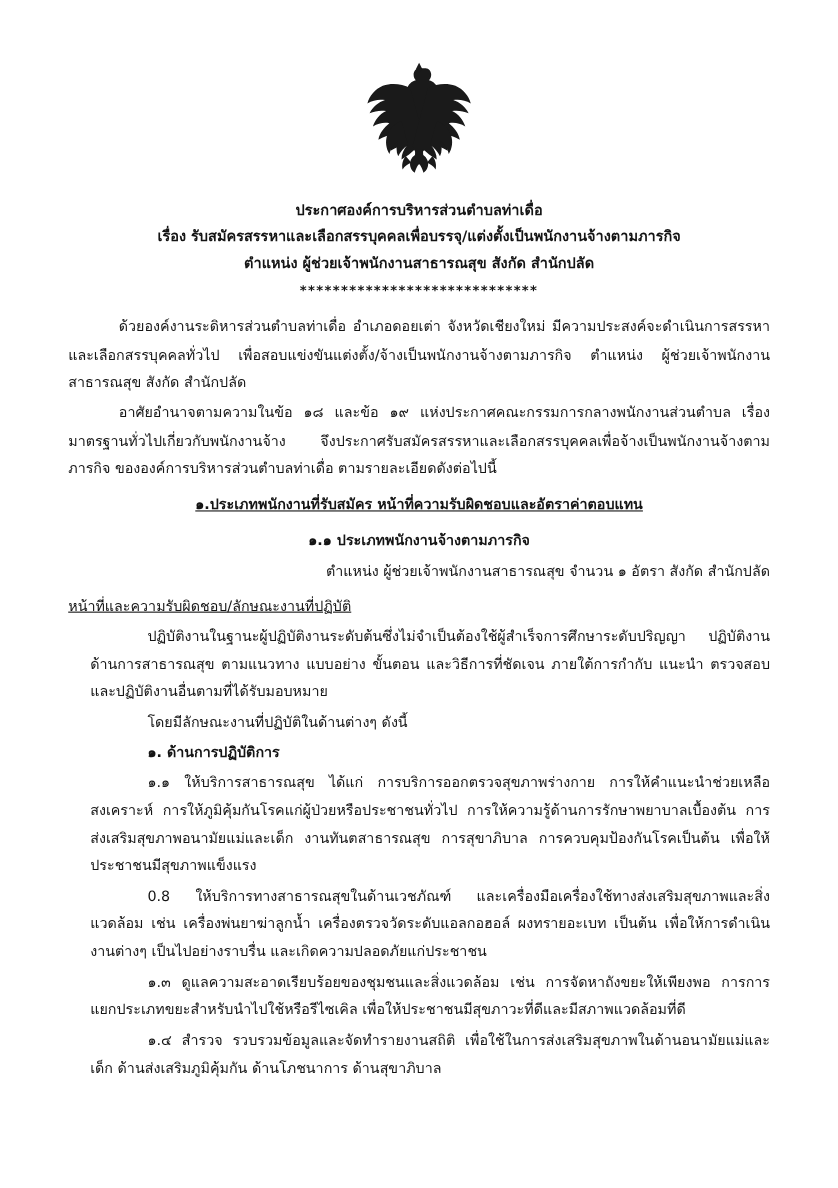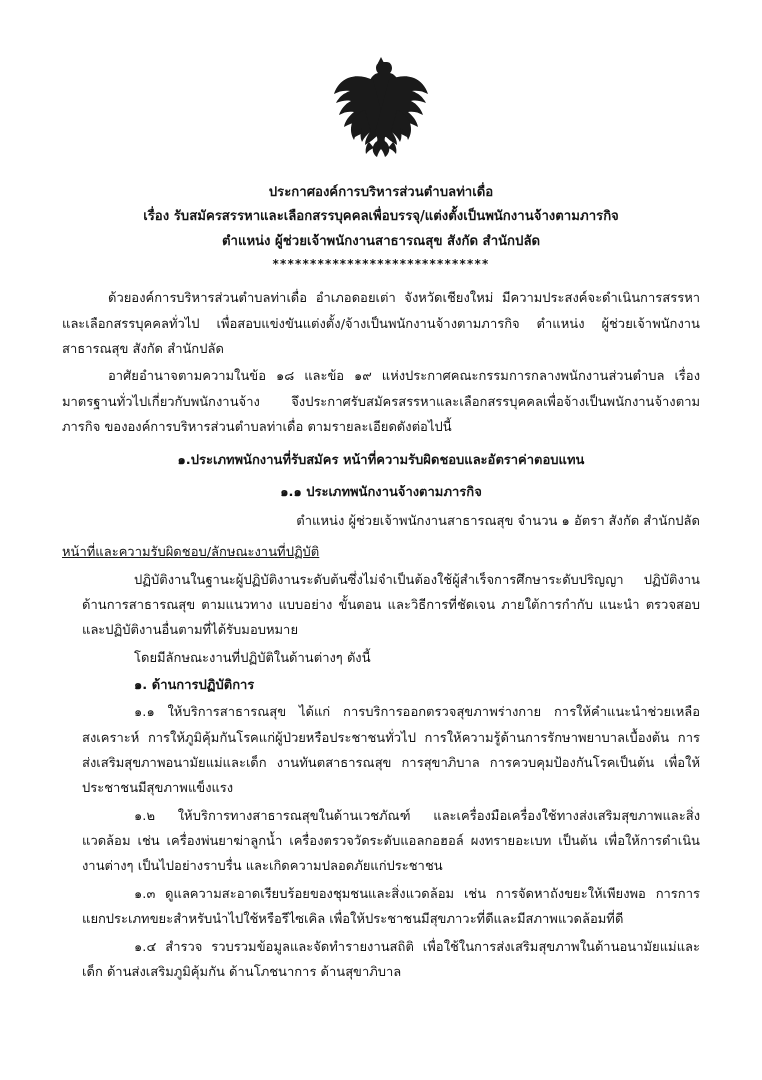--- a/index.html
+++ b/index.html
@@ -60,20 +60,21 @@
     margin: 0 0 2px 0;
     text-indent: 46px;
   }
   .heading-u {
     text-align: center;
     text-indent: 0;
     font-weight: bold;
     margin: 8px 0 6px 0;
   }
   .heading-u span {
+    text-decoration: underline;
   }
   .sub-center {
     text-align: center;
     text-indent: 0;
     font-weight: bold;
     margin: 2px 0 4px 0;
   }
   .sub-center2 {
     text-align: right;
     text-indent: 0;
@@ -126,42 +127,42 @@
   <div class="title-block">
     <div>ประกาศองค์การบริหารส่วนตำบลท่าเดื่อ</div>
     <div>เรื่อง  รับสมัครสรรหาและเลือกสรรบุคคลเพื่อบรรจุ/แต่งตั้งเป็นพนักงานจ้างตามภารกิจ</div>
     <div>ตำแหน่ง  ผู้ช่วยเจ้าพนักงานสาธารณสุข  สังกัด  สำนักปลัด</div>
   </div>
 
   <div class="stars">*****************************</div>
 
   <div class="body-block">
 
-    <p class="para">ด้วยองค์การบริหารส่วนตำบลท่าเดื่อ  อำเภอดอยเต่า  จังหวัดเชียงใหม่  มีความประสงค์จะดำเนินการสรรหาและเลือกสรรบุคคลทั่วไป  เพื่อสอบแข่งขันแต่งตั้ง/จ้างเป็นพนักงานจ้างตามภารกิจ ตำแหน่ง  ผู้ช่วยเจ้าพนักงานสาธารณสุข  สังกัด  สำนักปลัด</p>
+    <p class="para">ด้วยองค์งานระดิหารส่วนตำบลท่าเดื่อ  อำเภอดอยเต่า  จังหวัดเชียงใหม่  มีความประสงค์จะดำเนินการสรรหาและเลือกสรรบุคคลทั่วไป  เพื่อสอบแข่งขันแต่งตั้ง/จ้างเป็นพนักงานจ้างตามภารกิจ ตำแหน่ง  ผู้ช่วยเจ้าพนักงานสาธารณสุข  สังกัด  สำนักปลัด</p>
 
     <p class="para">อาศัยอำนาจตามความในข้อ ๑๘ และข้อ ๑๙ แห่งประกาศคณะกรรมการกลางพนักงานส่วนตำบล เรื่องมาตรฐานทั่วไปเกี่ยวกับพนักงานจ้าง  จึงประกาศรับสมัครสรรหาและเลือกสรรบุคคลเพื่อจ้างเป็นพนักงานจ้างตามภารกิจ ขององค์การบริหารส่วนตำบลท่าเดื่อ  ตามรายละเอียดดังต่อไปนี้</p>
 
     <p class="heading-u"><span>๑.ประเภทพนักงานที่รับสมัคร  หน้าที่ความรับผิดชอบและอัตราค่าตอบแทน</span></p>
 
     <p class="sub-center">๑.๑ ประเภทพนักงานจ้างตามภารกิจ</p>
 
     <p class="sub-center2">ตำแหน่ง  ผู้ช่วยเจ้าพนักงานสาธารณสุข  จำนวน  ๑  อัตรา สังกัด  สำนักปลัด</p>
 
 
     <p class="left-underline"><span>หน้าที่และความรับผิดชอบ/ลักษณะงานที่ปฏิบัติ</span></p>
 
     <p class="para indent-mid">ปฏิบัติงานในฐานะผู้ปฏิบัติงานระดับต้นซึ่งไม่จำเป็นต้องใช้ผู้สำเร็จการศึกษาระดับปริญญา ปฏิบัติงานด้านการสาธารณสุข ตามแนวทาง แบบอย่าง ขั้นตอน และวิธีการที่ชัดเจน ภายใต้การกำกับ แนะนำ ตรวจสอบ และปฏิบัติงานอื่นตามที่ได้รับมอบหมาย</p>
 
     <p class="para indent-mid">โดยมีลักษณะงานที่ปฏิบัติในด้านต่างๆ ดังนี้</p>
 
     <p class="para indent-mid bold">๑. ด้านการปฏิบัติการ</p>
 
     <p class="para indent-mid">๑.๑ ให้บริการสาธารณสุข ได้แก่ การบริการออกตรวจสุขภาพร่างกาย การให้คำแนะนำช่วยเหลือสงเคราะห์ การให้ภูมิคุ้มกันโรคแก่ผู้ป่วยหรือประชาชนทั่วไป การให้ความรู้ด้านการรักษาพยาบาลเบื้องต้น การส่งเสริมสุขภาพอนามัยแม่และเด็ก งานทันตสาธารณสุข การสุขาภิบาล การควบคุมป้องกันโรคเป็นต้น เพื่อให้ประชาชนมีสุขภาพแข็งแรง</p>
 
-    <p class="para indent-mid">๑.๒ ให้บริการทางสาธารณสุขในด้านเวชภัณฑ์ และเครื่องมือเครื่องใช้ทางส่งเสริมสุขภาพและสิ่งแวดล้อม เช่น เครื่องพ่นยาฆ่าลูกน้ำ เครื่องตรวจวัดระดับแอลกอฮอล์ ผงทรายอะเบท เป็นต้น เพื่อให้การดำเนินงานต่างๆ เป็นไปอย่างราบรื่น และเกิดความปลอดภัยแก่ประชาชน</p>
+    <p class="para indent-mid">0.8 ให้บริการทางสาธารณสุขในด้านเวชภัณฑ์ และเครื่องมือเครื่องใช้ทางส่งเสริมสุขภาพและสิ่งแวดล้อม เช่น เครื่องพ่นยาฆ่าลูกน้ำ เครื่องตรวจวัดระดับแอลกอฮอล์ ผงทรายอะเบท เป็นต้น เพื่อให้การดำเนินงานต่างๆ เป็นไปอย่างราบรื่น และเกิดความปลอดภัยแก่ประชาชน</p>
 
     <p class="para indent-mid">๑.๓ ดูแลความสะอาดเรียบร้อยของชุมชนและสิ่งแวดล้อม เช่น การจัดหาถังขยะให้เพียงพอ การการแยกประเภทขยะสำหรับนำไปใช้หรือรีไซเคิล เพื่อให้ประชาชนมีสุขภาวะที่ดีและมีสภาพแวดล้อมที่ดี</p>
 
     <p class="para indent-mid">๑.๔ สำรวจ รวบรวมข้อมูลและจัดทำรายงานสถิติ เพื่อใช้ในการส่งเสริมสุขภาพในด้านอนามัยแม่และเด็ก ด้านส่งเสริมภูมิคุ้มกัน ด้านโภชนาการ ด้านสุขาภิบาล</p>
 
   </div>
 
 </div>
 
 </body></html>

